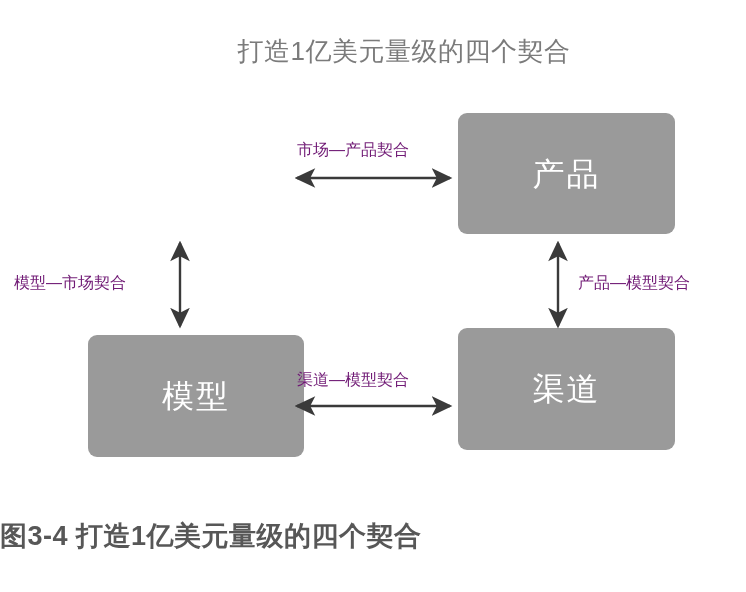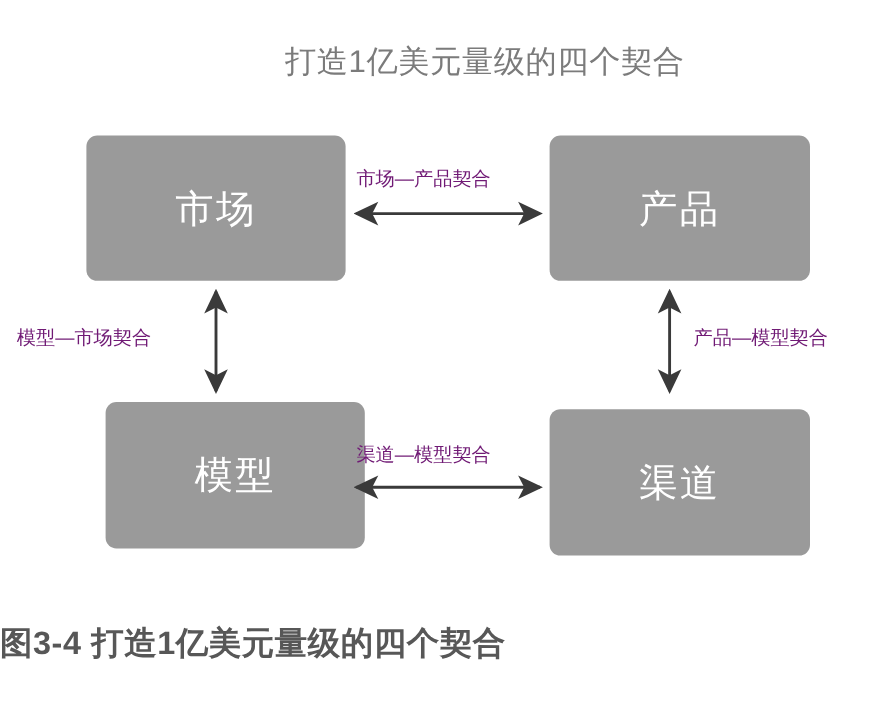--- a/index.html
+++ b/index.html
@@ -62,21 +62,21 @@
     color: #ffffff;
     font-size: 32px;
     line-height: 40px;
     letter-spacing: 2px;
     white-space: nowrap;
   }
 
   #node-market   { left: 72px;  top: 113px; width: 216px; height: 121px; }
   #node-product  { left: 458px; top: 113px; width: 217px; height: 121px; }
   #node-model    { left: 88px;  top: 335px; width: 216px; height: 122px; }
-  #node-channel  { left: 458px; top: 341px; width: 217px; height: 122px; }
+  #node-channel  { left: 458px; top: 328px; width: 217px; height: 122px; }
 
   
   #arrow-layer {
     position: absolute;
     left: 0;
     top: 0;
     width: 746px;
     height: 592px;
     pointer-events: none;
   }
@@ -94,23 +94,20 @@
   #edge-label-model-market   { left: 14px;  top: 272px; }
   #edge-label-product-channel{ left: 578px; top: 272px; }
 </style>
 </head>
 <body>
 
 <div id="figure-root">
 
   <div class="figure-title">打造1亿美元量级的四个契合</div>
 
-  <div class="node-box" id="node-market">
-    <span class="node-label">市场</span>
-  </div>
 
   <div class="node-box" id="node-product">
     <span class="node-label">产品</span>
   </div>
 
   <div class="node-box" id="node-model">
     <span class="node-label">模型</span>
   </div>
 
   <div class="node-box" id="node-channel">

